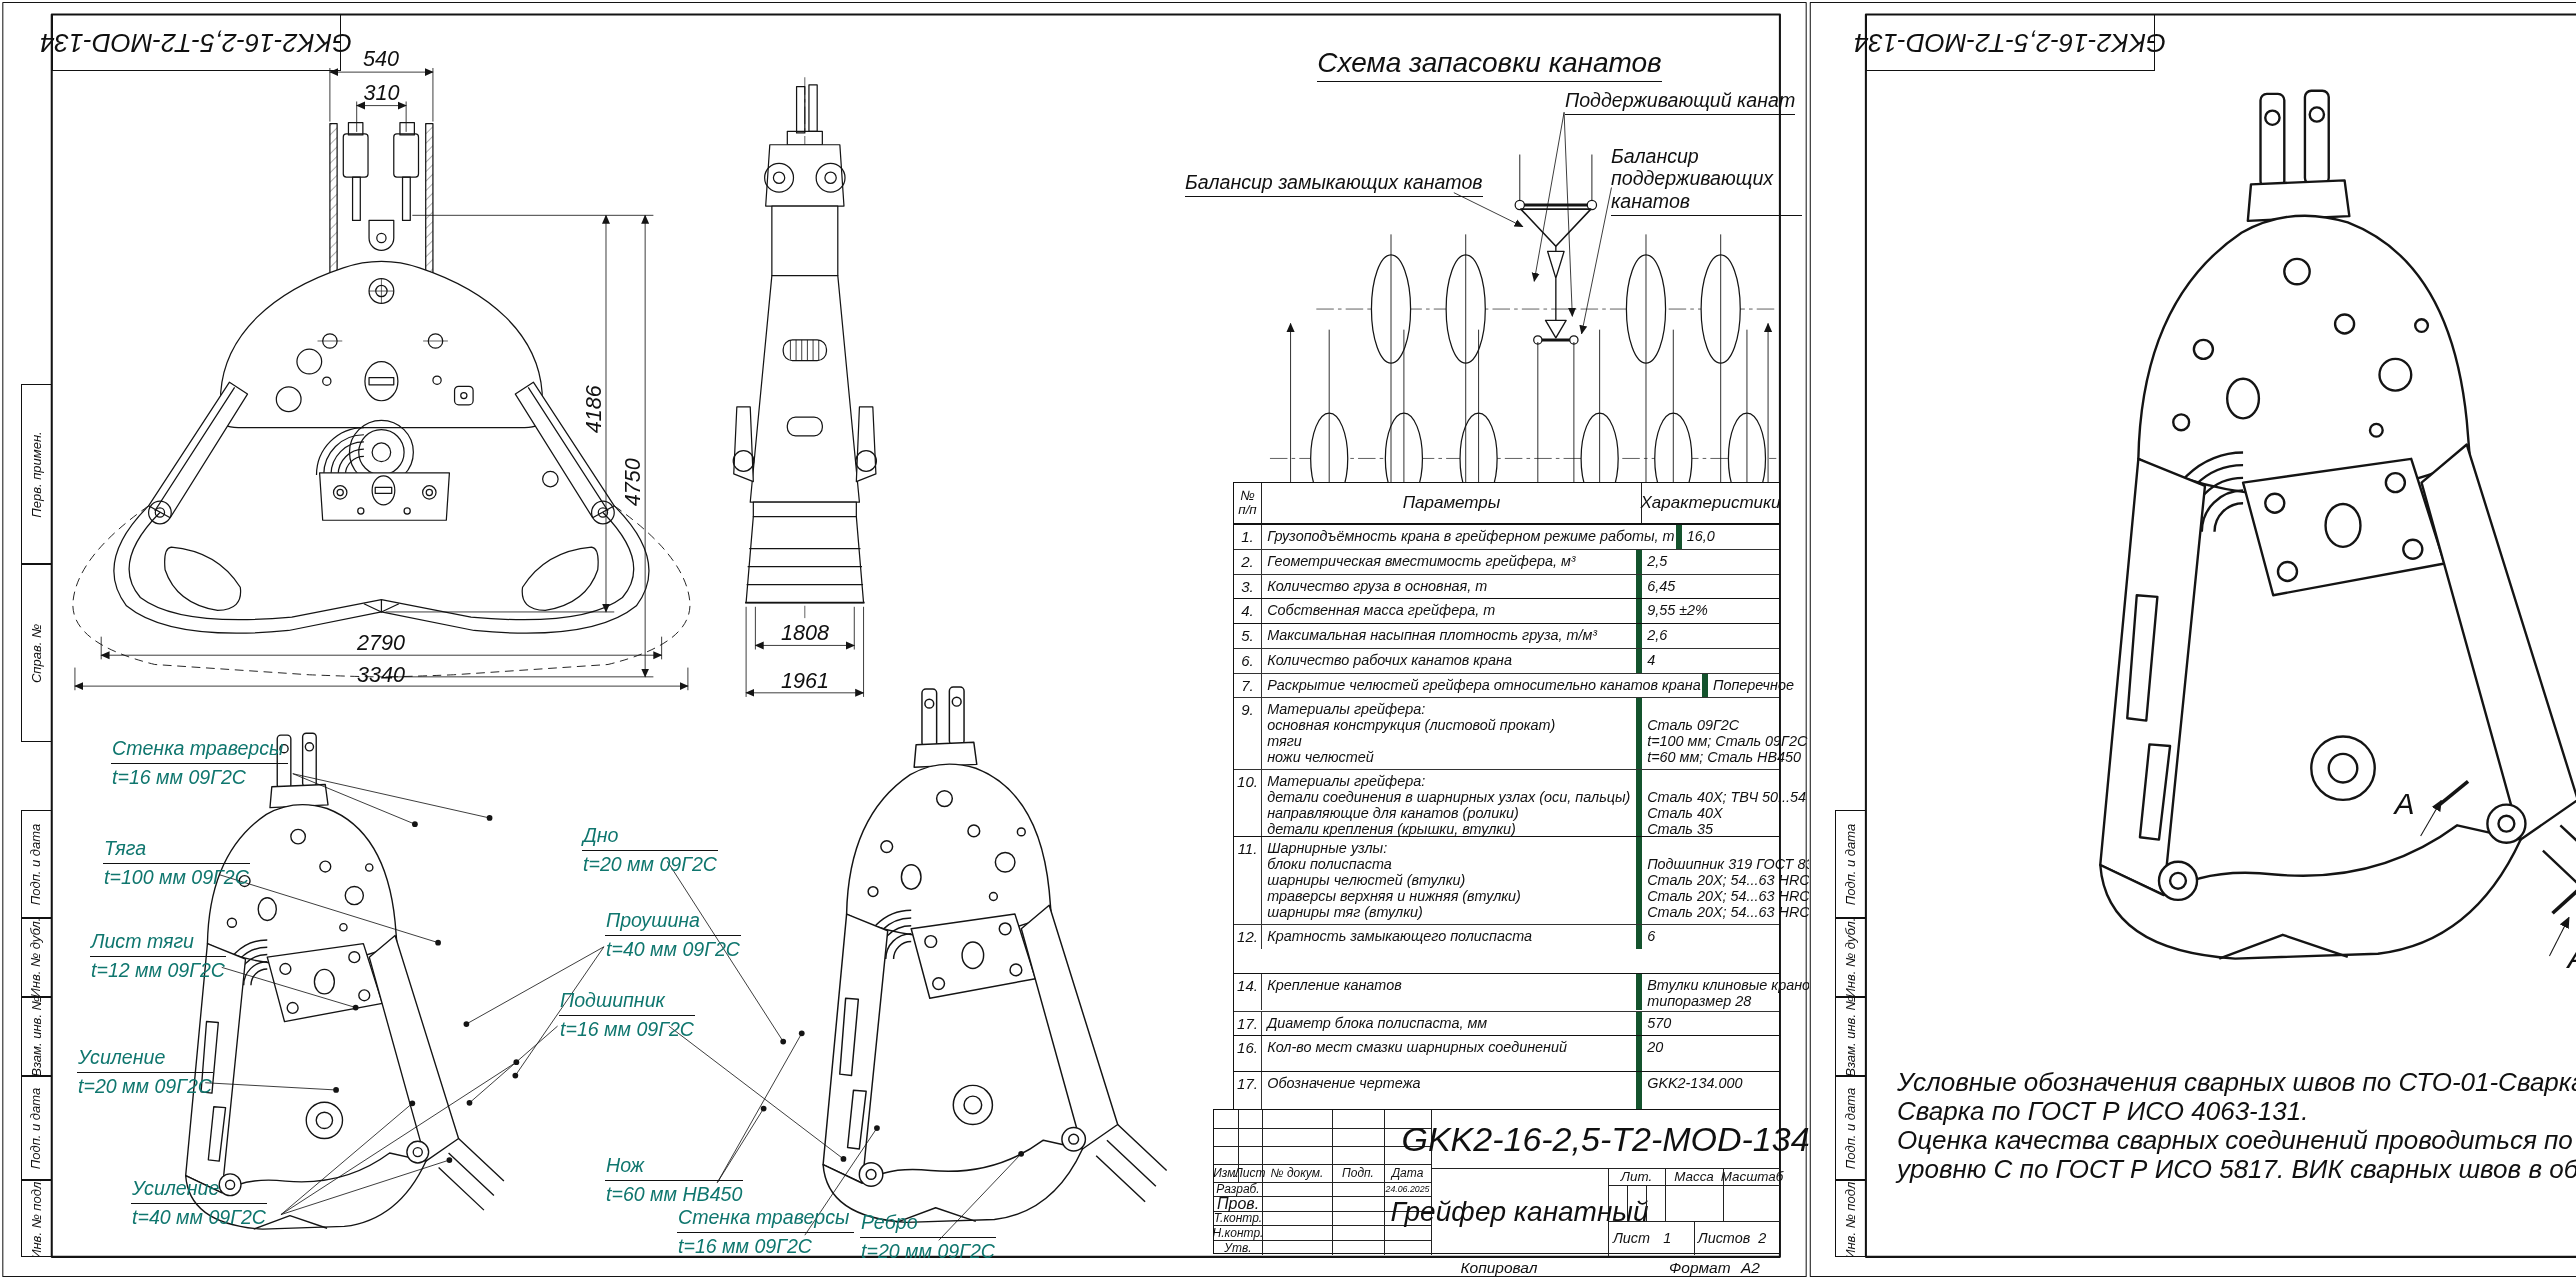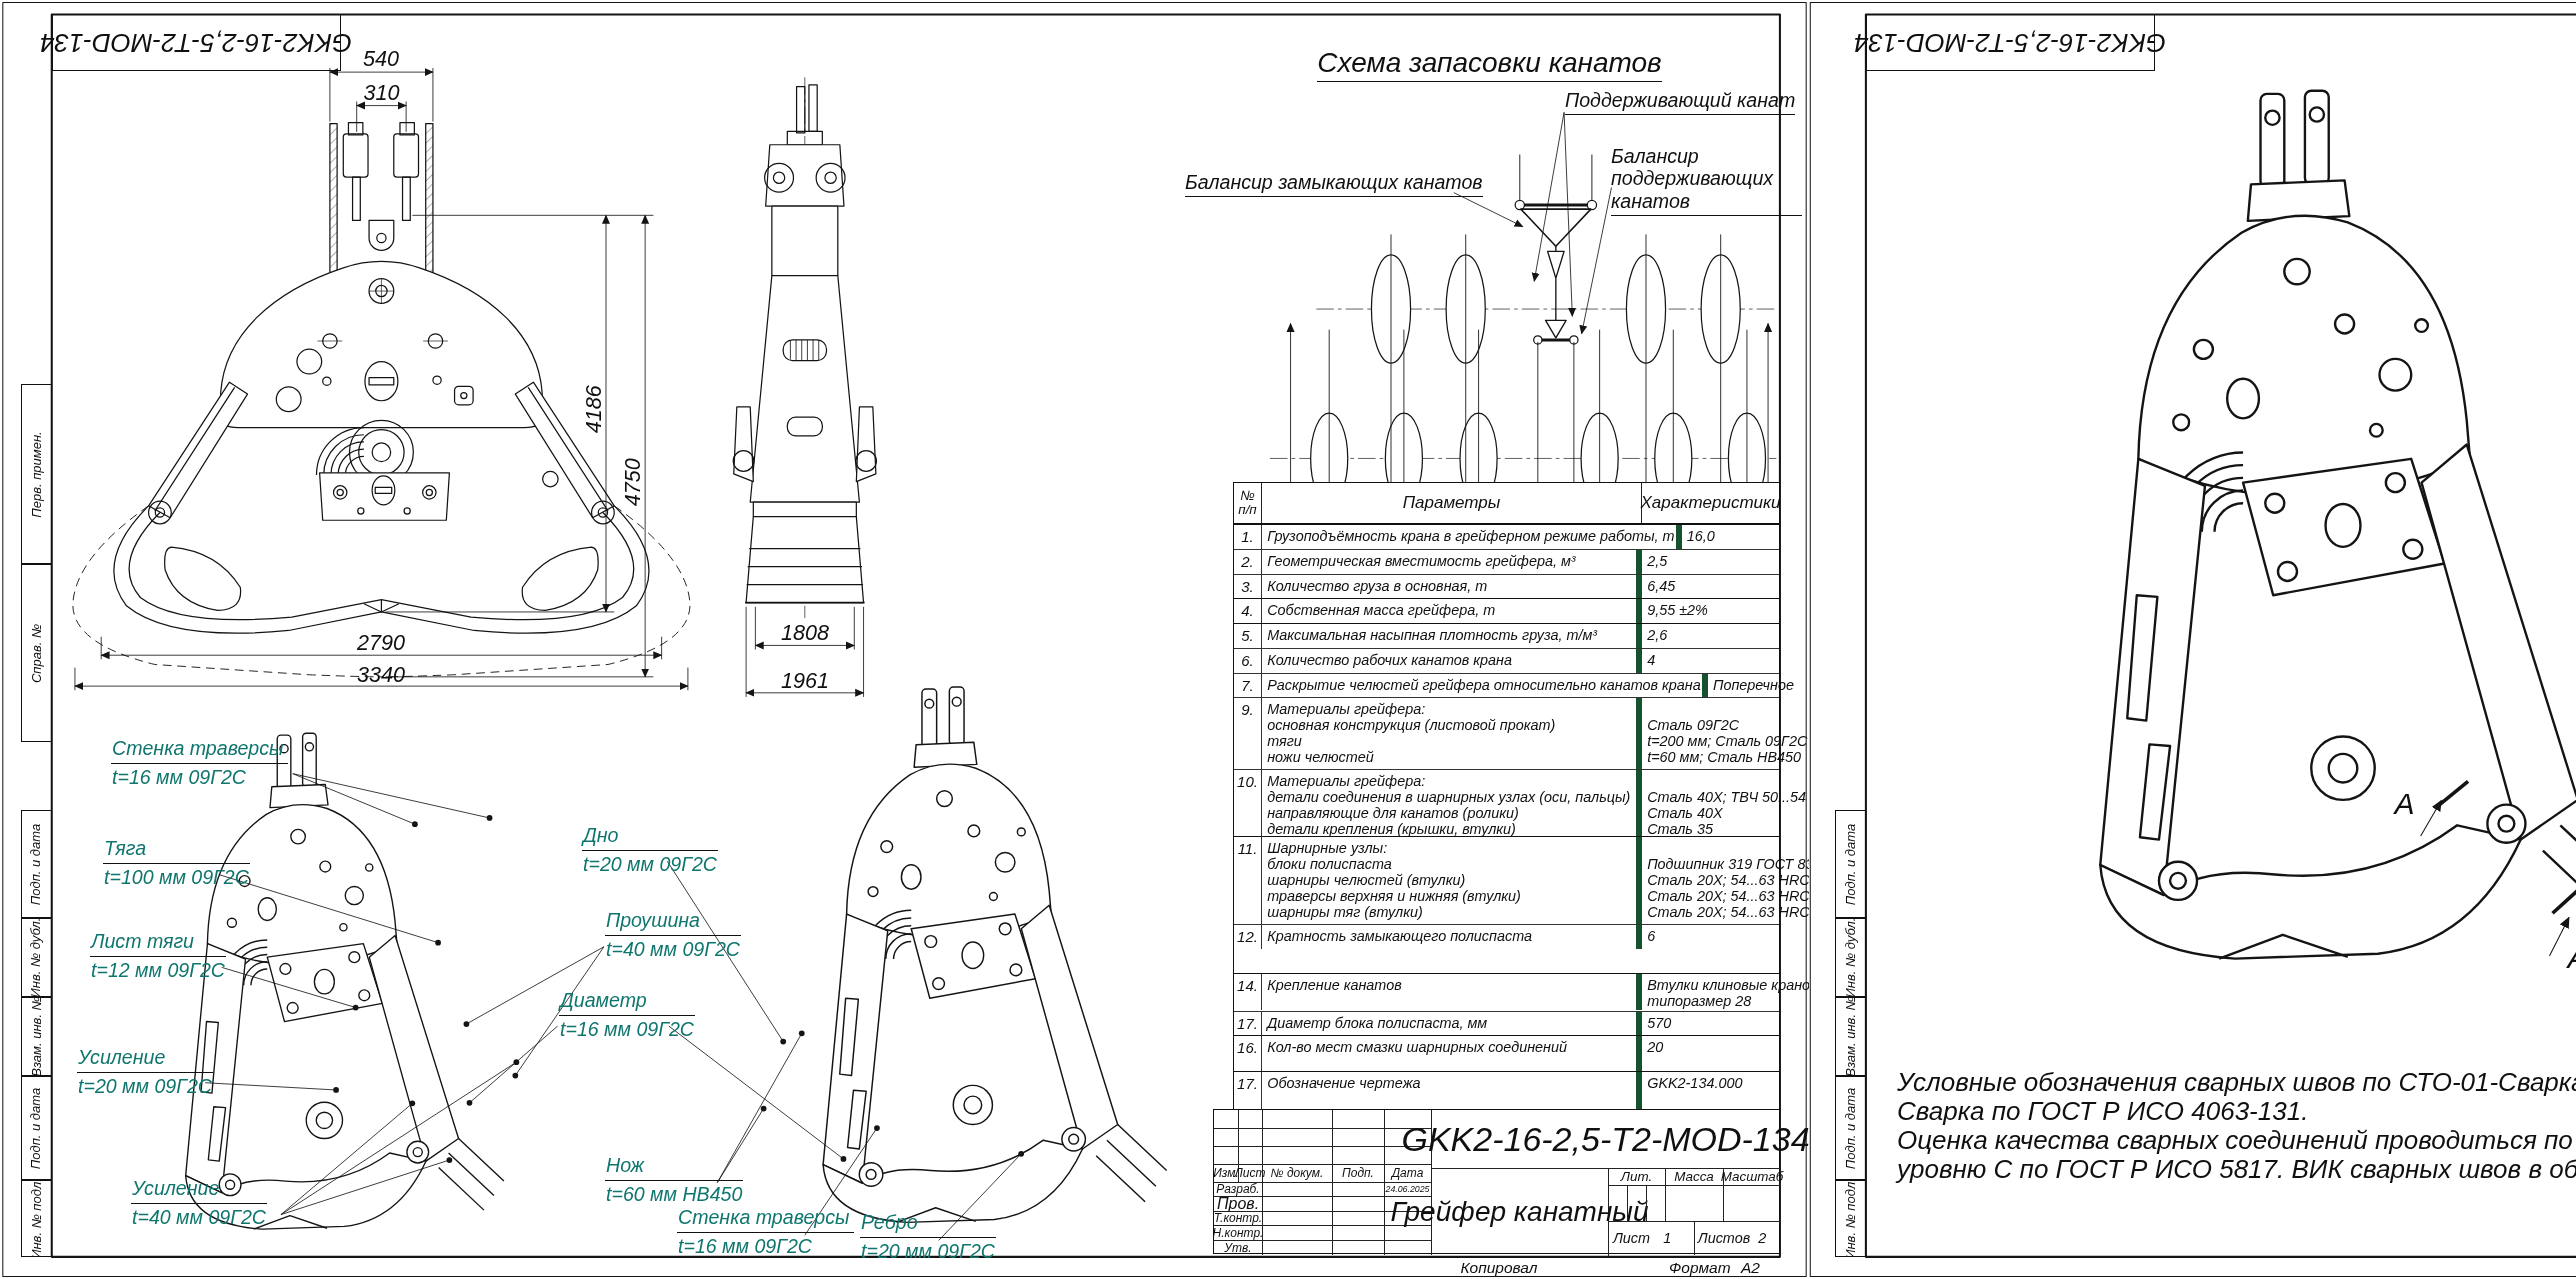--- a/index.html
+++ b/index.html
@@ -320,21 +320,21 @@
       </div>
 <div class="plabel" style="left:582px;top:824px">
         <span class="nm">Дно</span>
         <span class="sp">t=20 мм 09Г2С</span>
       </div>
 <div class="plabel" style="left:605px;top:909px">
         <span class="nm">Проушина</span>
         <span class="sp">t=40 мм 09Г2С</span>
       </div>
 <div class="plabel" style="left:559px;top:989px">
-        <span class="nm">Диаметр</span>
+        <span class="nm">Подшипник</span>
         <span class="sp">t=16 мм 09Г2С</span>
       </div>
 <div class="plabel" style="left:605px;top:1154px">
         <span class="nm">Нож</span>
         <span class="sp">t=60 мм НВ450</span>
       </div>
 <div class="plabel" style="left:677px;top:1206px">
         <span class="nm">Стенка траверсы</span>
         <span class="sp">t=16 мм 09Г2С</span>
       </div>
@@ -386,21 +386,21 @@
           <div class="cv">Поперечное</div>
         </div>
   <div class="trow" style="top:214px;height:72px">
           <div class="cn">9.</div>
           <div class="cp">Материалы грейфера:
 основная конструкция (листовой прокат)
 тяги
 ножи челюстей</div>
           <div class="cv">
 Сталь 09Г2С
-t=200 мм; Сталь 09Г2С
+t=100 мм; Сталь 09Г2С
 t=60 мм; Сталь НВ450</div>
         </div>
   <div class="trow" style="top:286px;height:67px">
           <div class="cn">10.</div>
           <div class="cp">Материалы грейфера:
 детали соединения в шарнирных узлах (оси, пальцы)
 направляющие для канатов (ролики)
 детали крепления (крышки, втулки)</div>
           <div class="cv">
 Сталь 40Х; ТВЧ 50...54 HRC

